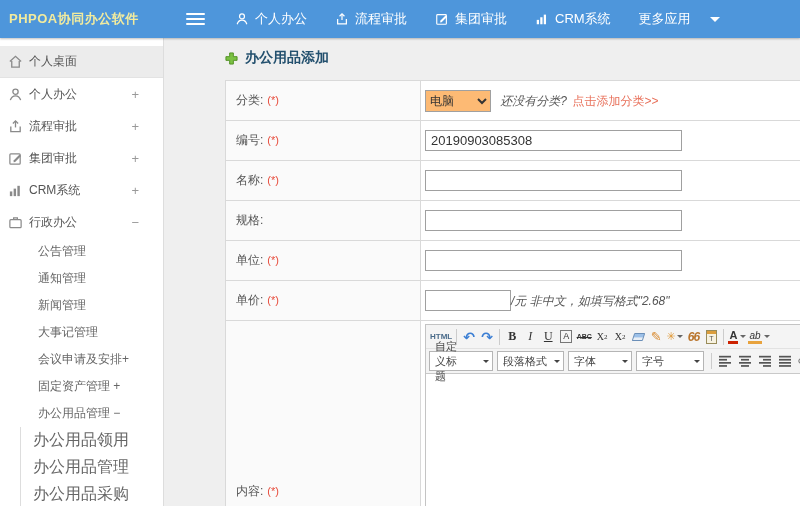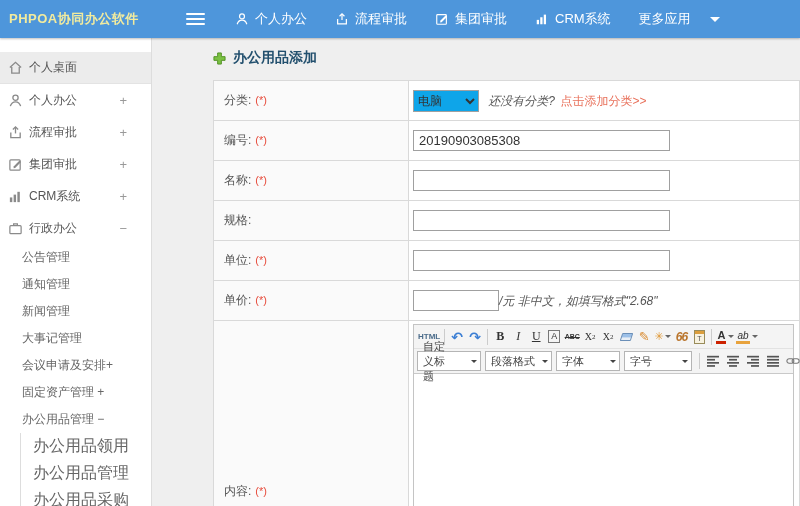--- a/index.html
+++ b/index.html
@@ -18,43 +18,43 @@
   .hamburger { width:19px; display:flex; flex-direction:column; gap:3px; cursor:pointer; margin-right:30px; }
   .hamburger i { display:block; height:2px; background:#fff; border-radius:1px; }
   .topnav { display:flex; align-items:center; gap:28px; }
   .nav-item { display:flex; align-items:center; gap:6px; font-size:13px; color:#fff; cursor:pointer; text-decoration:none; }
   .nic { color:#fff; display:inline-flex; }
   .nic svg { width:14px; height:14px; display:block; }
   .caret-down { width:0; height:0; border-left:5px solid transparent; border-right:5px solid transparent; border-top:5px solid #fff; margin-left:13px; }
   
   .app { display:flex; height:468px; }
   
-  .sidebar { width:152px; background:#fff; border-right:1px solid #ddd; flex:none; padding-top:14px; }
+  .sidebar { width:164px; background:#fff; border-right:1px solid #ddd; flex:none; padding-top:8px; }
   .side-item { height:32px; display:flex; align-items:center; padding-left:8px; gap:6px; font-size:12px; color:#555; cursor:pointer; }
   .side-item.selected { background:#ececec; border-bottom:1px solid #e3e3e3; }
   .sic { color:#8a8a8a; display:inline-flex; }
   .sic svg { width:15px; height:15px; display:block; }
   .expand { margin-left:auto; padding-right:24px; color:#999; font-size:13px; cursor:pointer; }
-  .side-sub { height:27px; display:flex; align-items:center; padding-left:22px; font-size:12px; color:#666; cursor:pointer; }
+  .side-sub { height:27px; display:flex; align-items:center; padding-left:22px; font-size:12px; color:#666; cursor:pointer;margin-left:16px; }
   .third-wrap { margin-left:20px; border-left:1px solid #ddd; }
   .side-third { height:27px; display:flex; align-items:center; padding-left:12px; font-size:16px; color:#666; cursor:pointer; }
   
   .content { flex:1; padding:8px 0 0 61px; }
   .page-title-row { display:flex; align-items:center; gap:7px; margin:3px 0 13px; }
   .plus-icon svg { width:13px; height:13px; display:block; }
   .page-title { font-size:14px; font-weight:bold; color:#23506e; margin:0; }
   
   .form-table { border-collapse:collapse; width:587px; background:#fff; table-layout:fixed; }
   .form-table td { border:1px solid #d9d9d9; font-size:12px; color:#555; }
   td.lbl-cell { width:195px; background:#fafafa; padding-left:10px; height:40px; }
   td.fld-cell { padding:4px 4px; background:#fff; }
   .req { color:#e74c3c; font-style:normal; margin-left:4px; font-size:11px; }
   .txt-input { width:257px; height:21px; border:1px solid #a0a0a0; font-size:13px; color:#333; padding:1px 5px; background:#fff; font-family:inherit; }
   .price-input { width:86px; height:21px; border:1px solid #a0a0a0; font-size:13px; color:#333; padding:1px 5px; font-family:inherit; }
-  .cat-select { width:66px; height:22px; font-size:12px; border:1px solid #a0a0a0; background:#0ea5e9; color:#333; font-family:inherit; }
+  .cat-select { width:66px; height:22px; font-size:12px; border:1px solid #a0a0a0; background:#fdba74; color:#333; font-family:inherit; }
   .hint { font-size:12px; color:#555; margin-left:6px;font-style:italic; }
   .red-link { font-size:12px; color:#e8705a; text-decoration:none; cursor:pointer; margin-left:2px; }
   tr.content-row td.lbl-cell { height:340px; vertical-align:middle; }
   tr.content-row td.fld-cell { vertical-align:top; padding:3px 4px; }
   
   .editor { width:381px; border:1px solid #c4c4c4; background:#f4f4f4; }
   .tb-row { display:flex; align-items:center; padding:2px 3px; height:24px; }
   .tb1 { border-bottom:1px solid #e2e2e2; }
   .sep { width:1px; height:16px; background:#ccc; margin:0 3px; flex:none; }
   .tbtn { display:inline-flex; align-items:center; justify-content:center; min-width:18px; height:20px; font-size:12px; color:#333; cursor:pointer; padding:0 1px; border-radius:2px; flex:none; }

